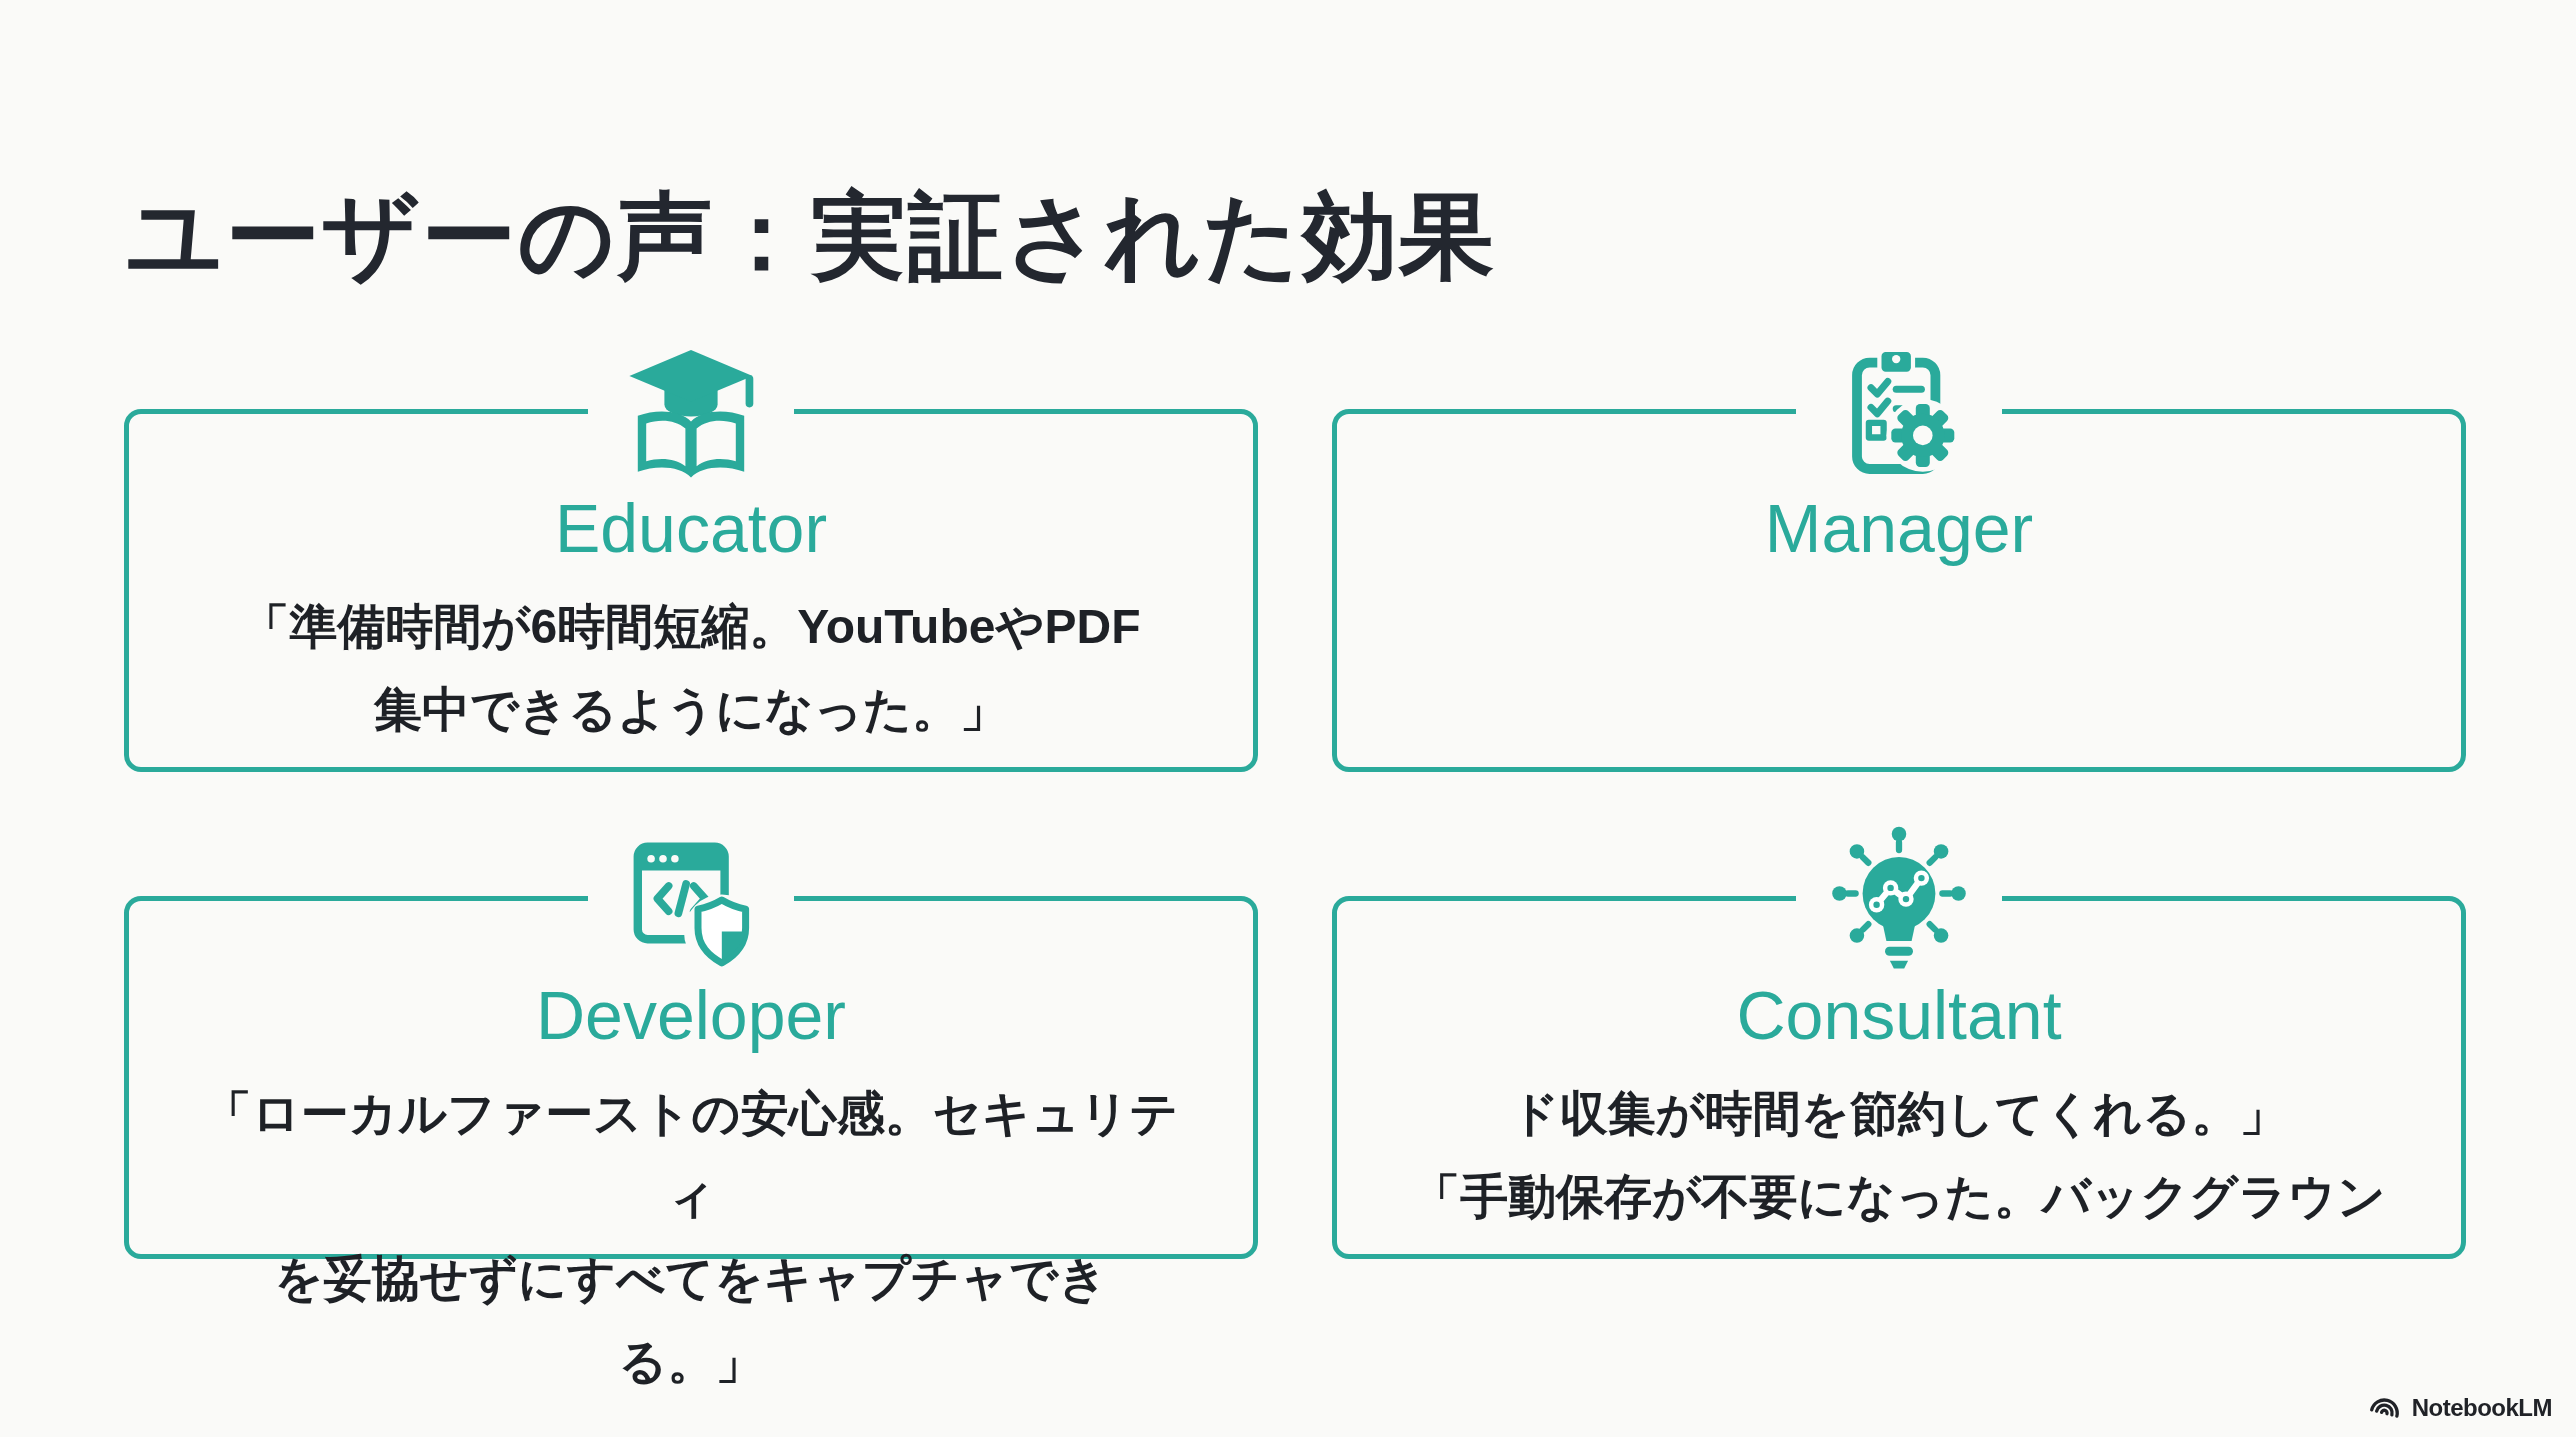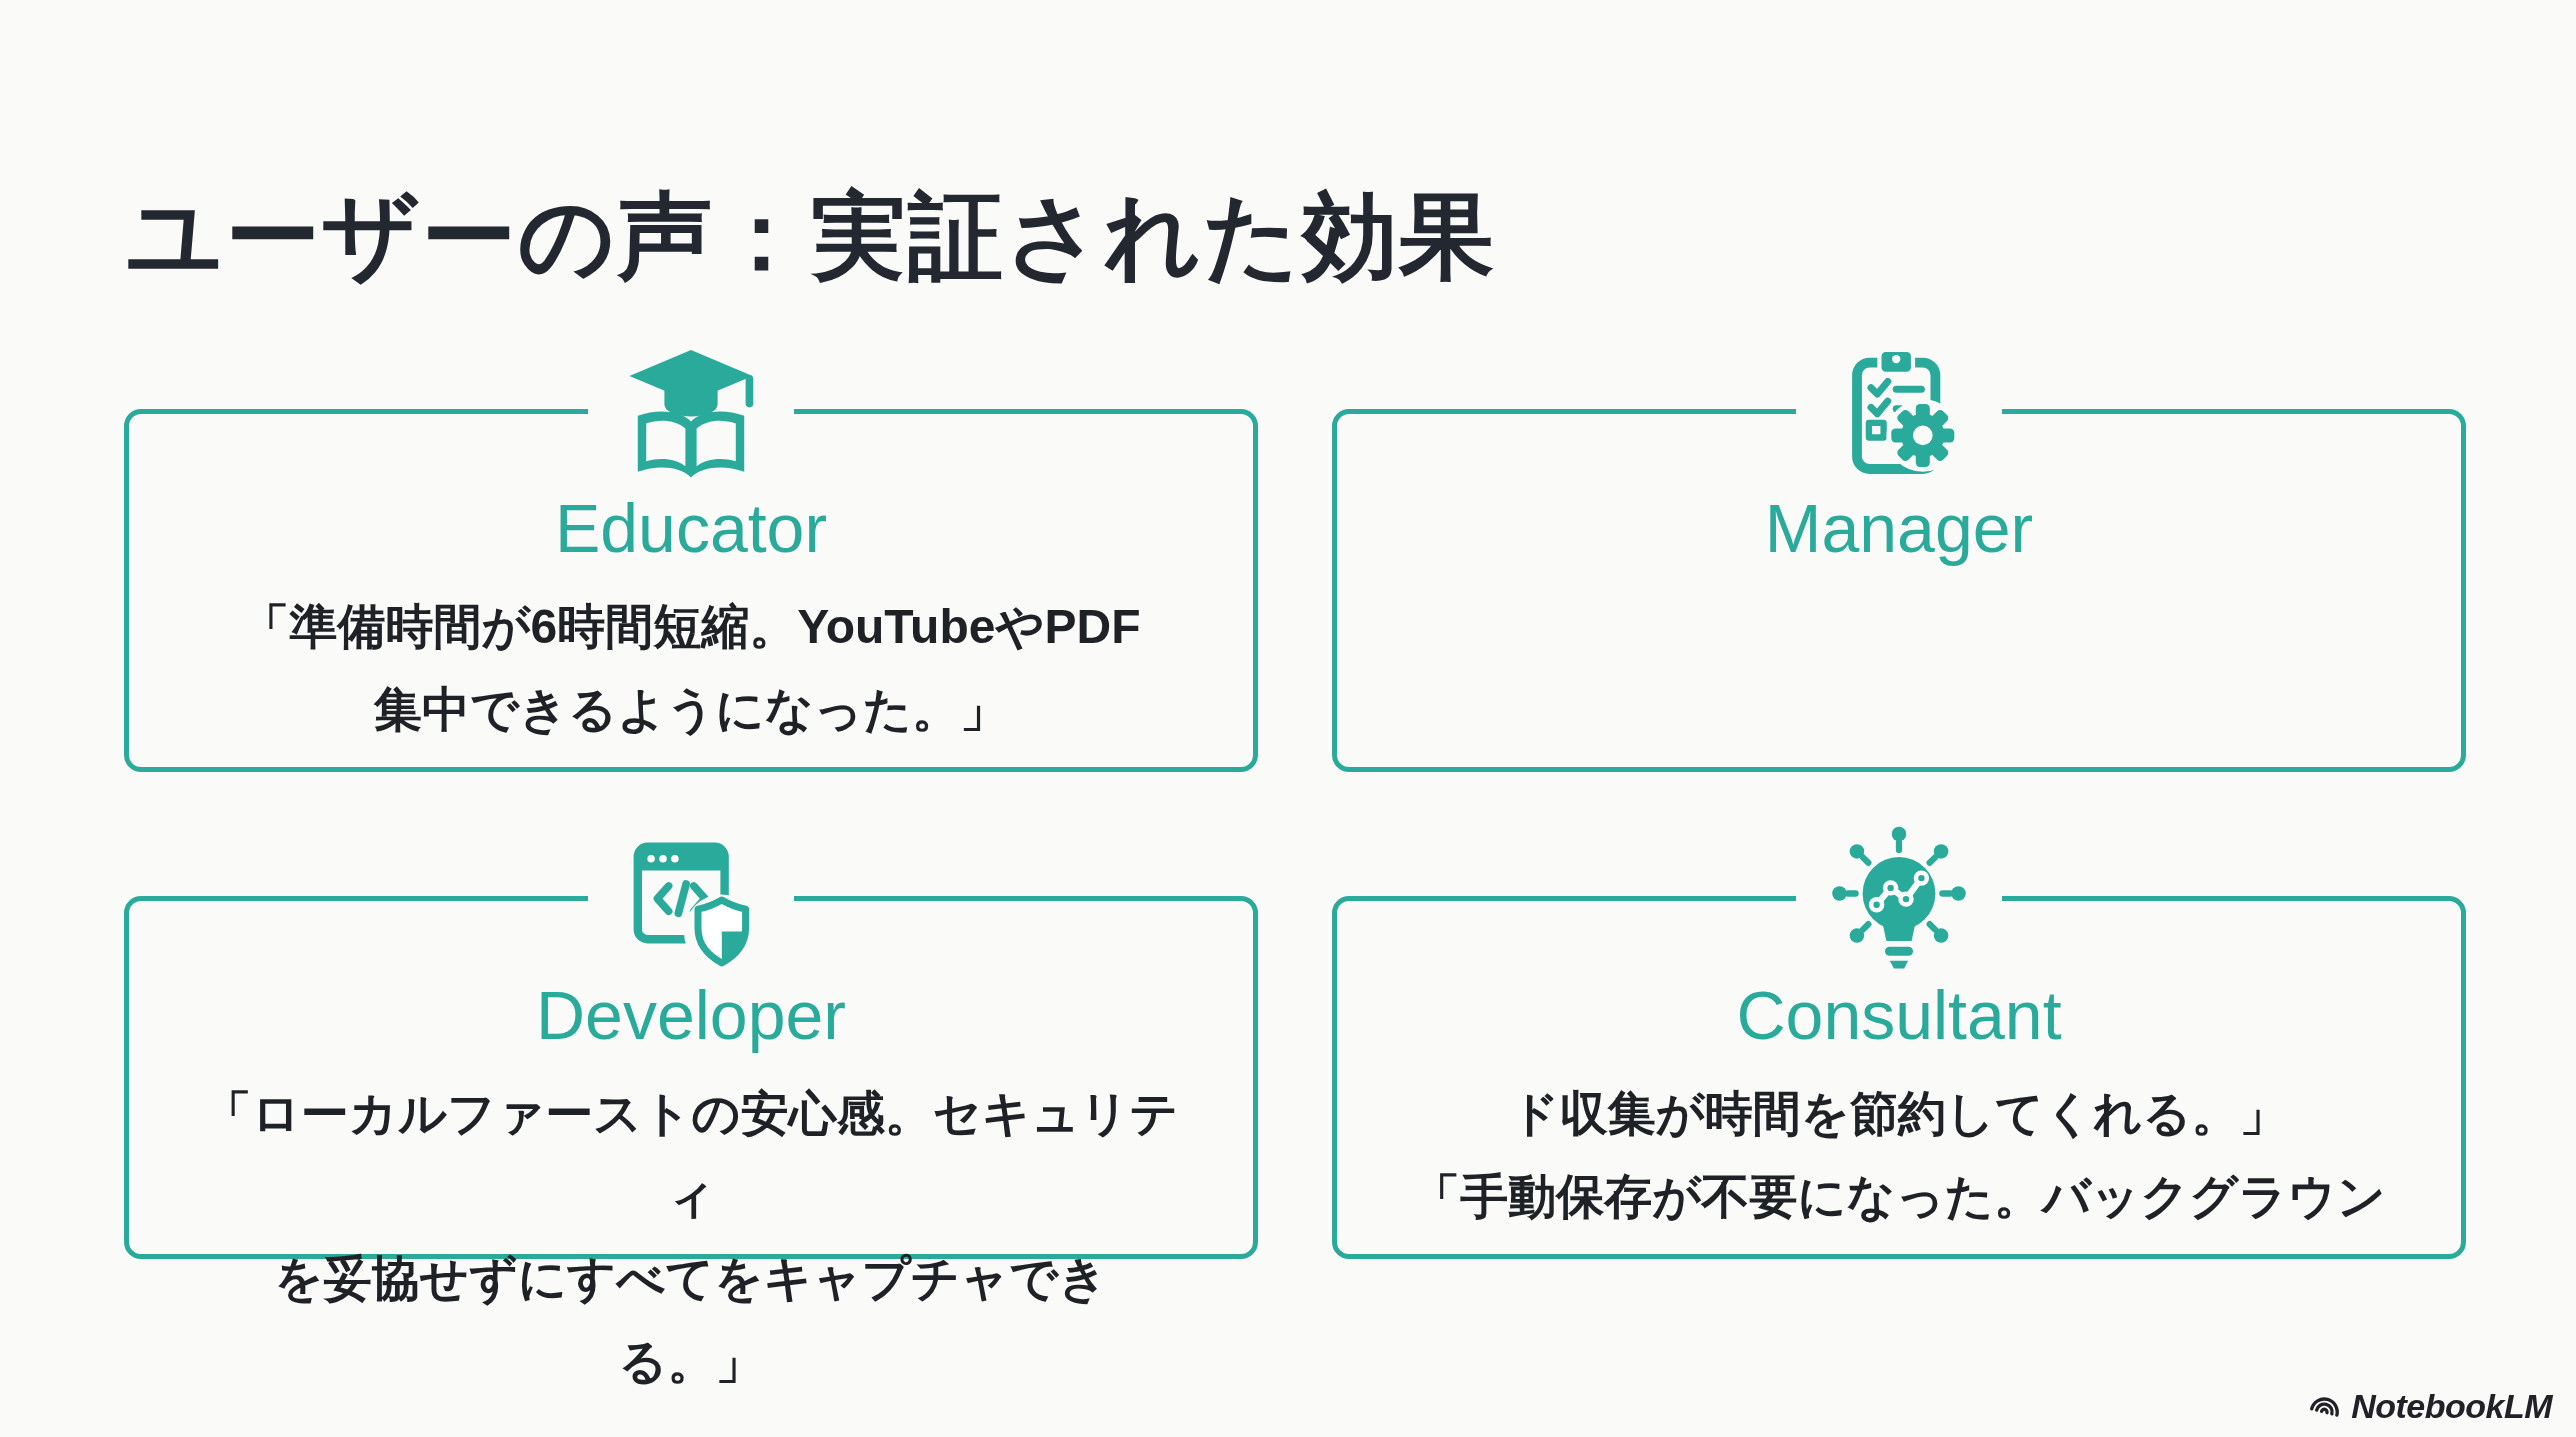--- a/index.html
+++ b/index.html
@@ -53,21 +53,21 @@
     font-size:48px;font-weight:600;color:var(--quote);
     line-height:1.72;margin:8px;
   }
   .quote .qline{display:block;}
   .brand-logo{
     position:absolute;right:24px;bottom:12px;
     display:flex;align-items:center;gap:8.4px;
     color:var(--logo);
   }
   .brand-logo .brand-text{
-    font-size:34px;font-weight:700;letter-spacing:-0.5px;font-style:italic;
+    font-size:24px;font-weight:700;letter-spacing:-0.5px;
   }
 </style>
 </head>
 <body>
 
 <h1 class="slide-title">ユーザーの声：実証された効果</h1>
 
 <div class="cards-grid">
 
   <section class="card">

